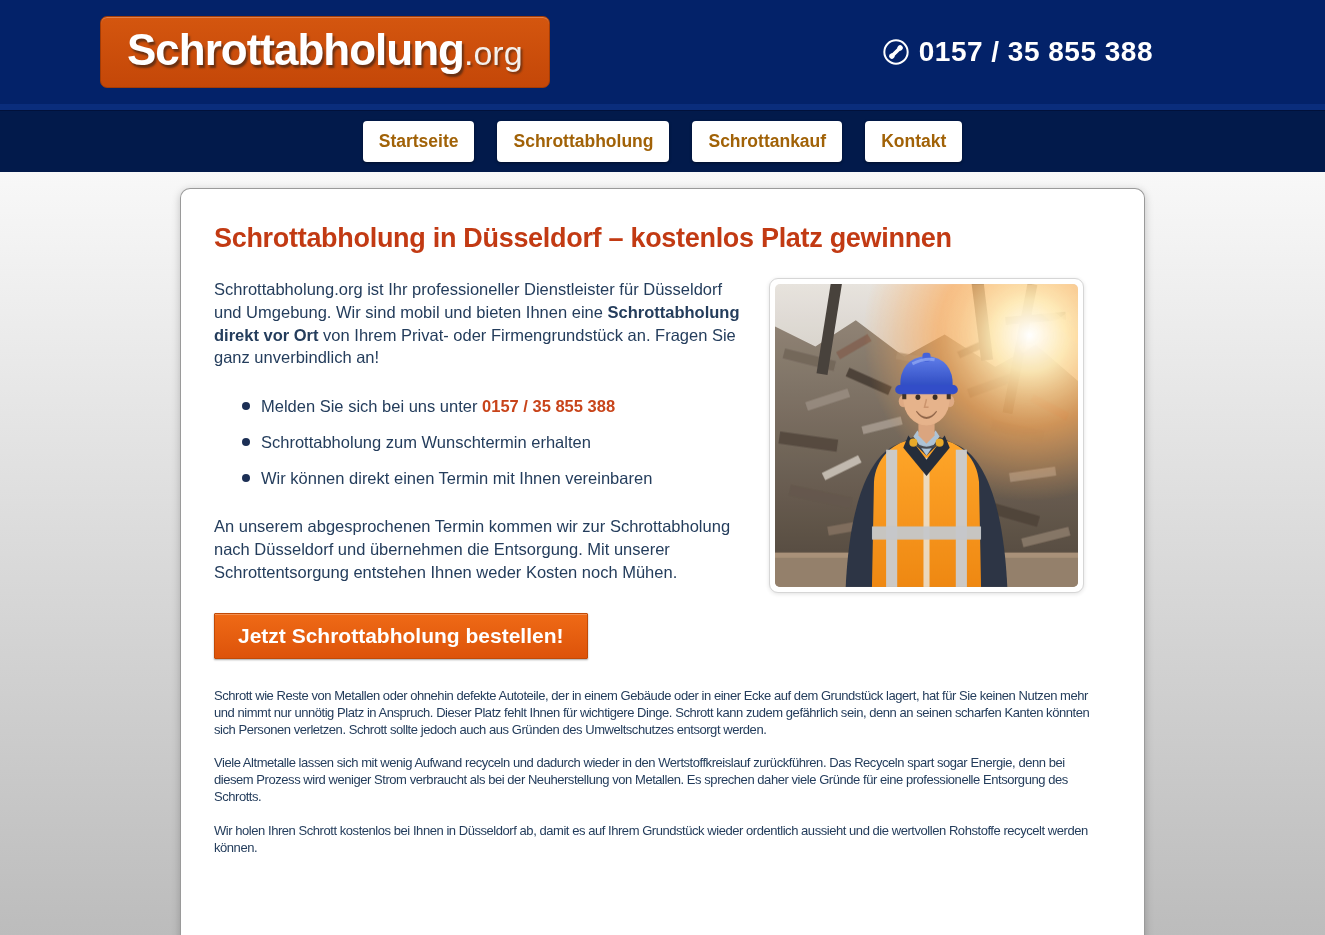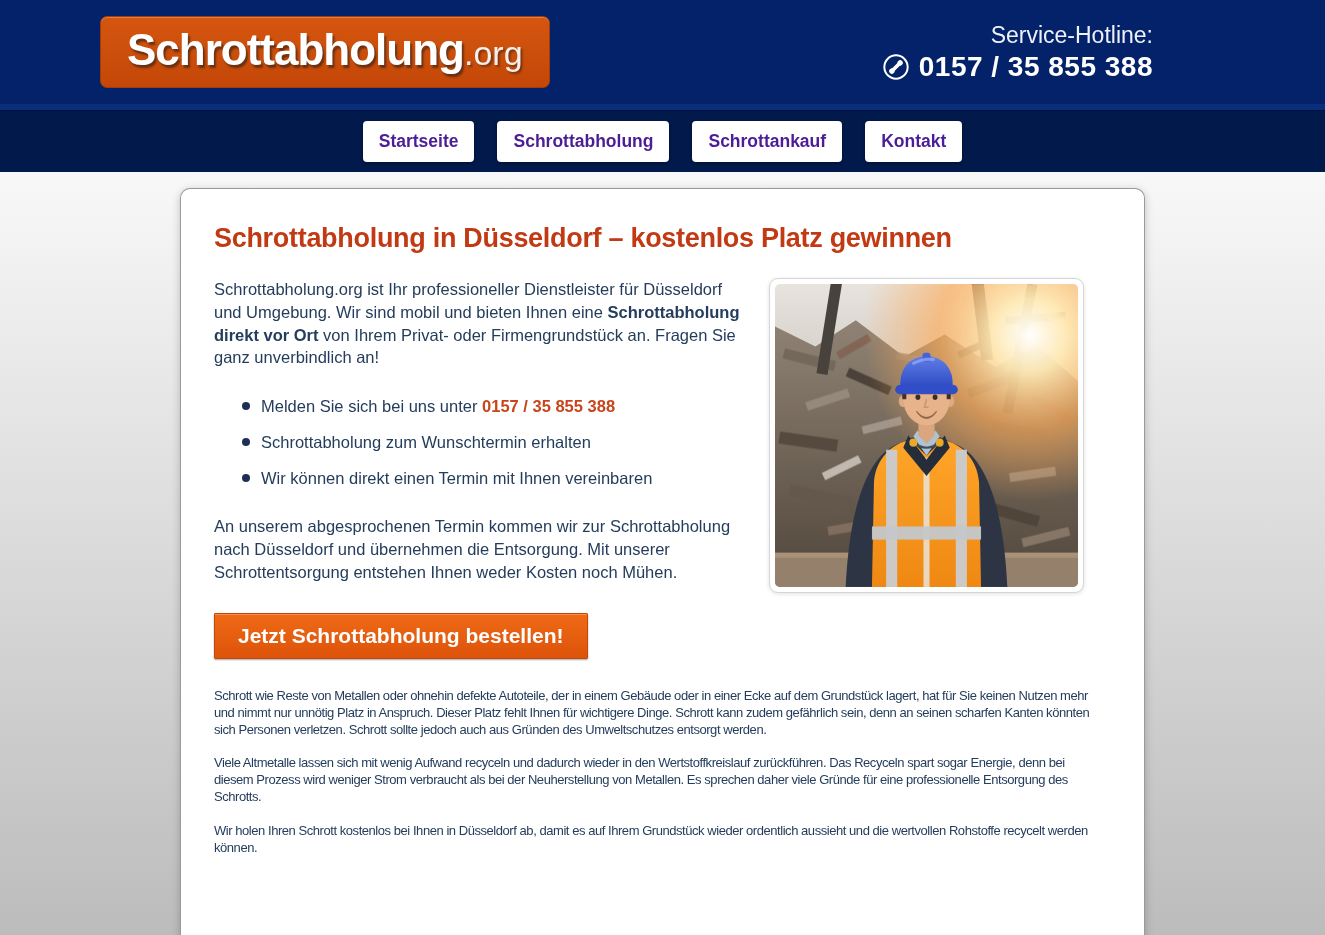--- a/index.html
+++ b/index.html
@@ -33,21 +33,21 @@
   .hotline-row{ display:flex; align-items:center; justify-content:flex-end; gap:9px; }
   .phone-icon svg{ display:block; }
   .hotline-number{ font-size:28px; font-weight:700; letter-spacing:.5px; cursor:pointer; }
 
   
   .main-nav{
     height:62px; background:#021a4b; border-top:1px solid #01113a;
     display:flex; align-items:center; justify-content:center; gap:23px;
   }
   .nav-btn{
-    background:#fff; color:#4c1d95; border:none; border-radius:4px;
+    background:#fff; color:#a16207; border:none; border-radius:4px;
     font-family:inherit; font-size:17.5px; font-weight:700;
     padding:10px 16px; cursor:pointer;
     box-shadow:0 1px 3px rgba(0,0,0,.45);
   }
 
   
   .content-area{
     height:763px; background:linear-gradient(#f8f8f8,#bcbcbc);
     overflow:hidden;
   }
@@ -99,21 +99,20 @@
 </head>
 <body>
 
 <div class="page">
 
   <header class="site-header">
     <div class="logo-box">
       <span class="logo-main">Schrottabholung</span><span class="logo-suffix">.org</span>
     </div>
     <div class="hotline">
-      <div class="hotline-label">Service-Hotline:</div>
       <div class="hotline-row">
         <span class="phone-icon">
           <svg width="28" height="28" viewBox="0 0 24 24">
             <circle cx="12" cy="12" r="10" fill="none" stroke="#ffffff" stroke-width="1.7"></circle>
             <g transform="rotate(-45 12 12)" fill="#ffffff">
               <rect x="6.4" y="10.4" width="11.2" height="3.2" rx="1.6"></rect>
               <circle cx="7" cy="12" r="2.3"></circle>
               <circle cx="17" cy="12" r="2.3"></circle>
             </g>
           </svg>

